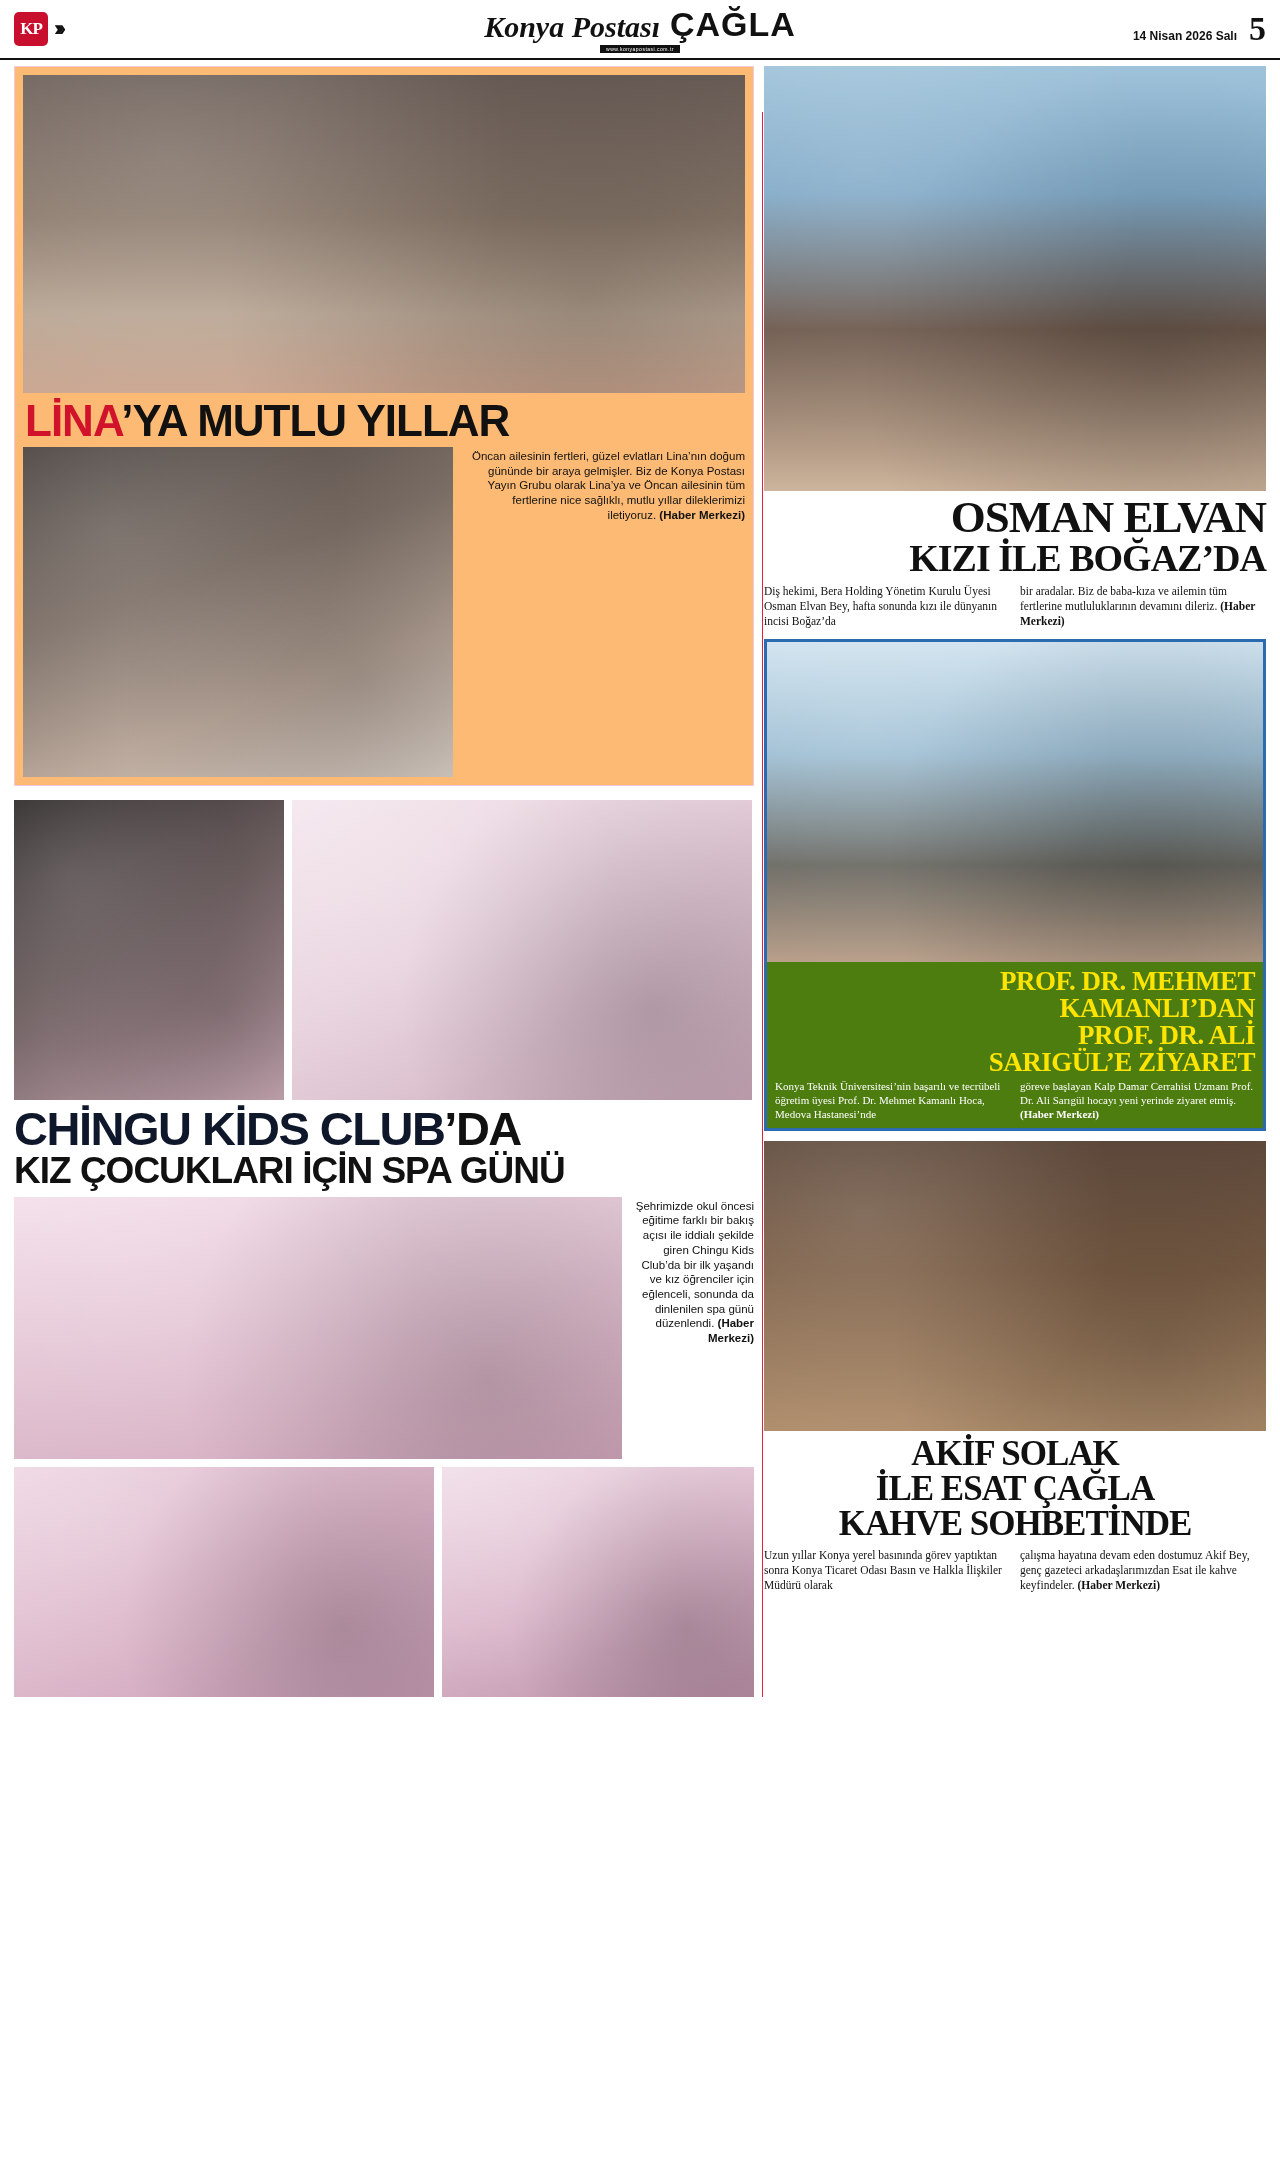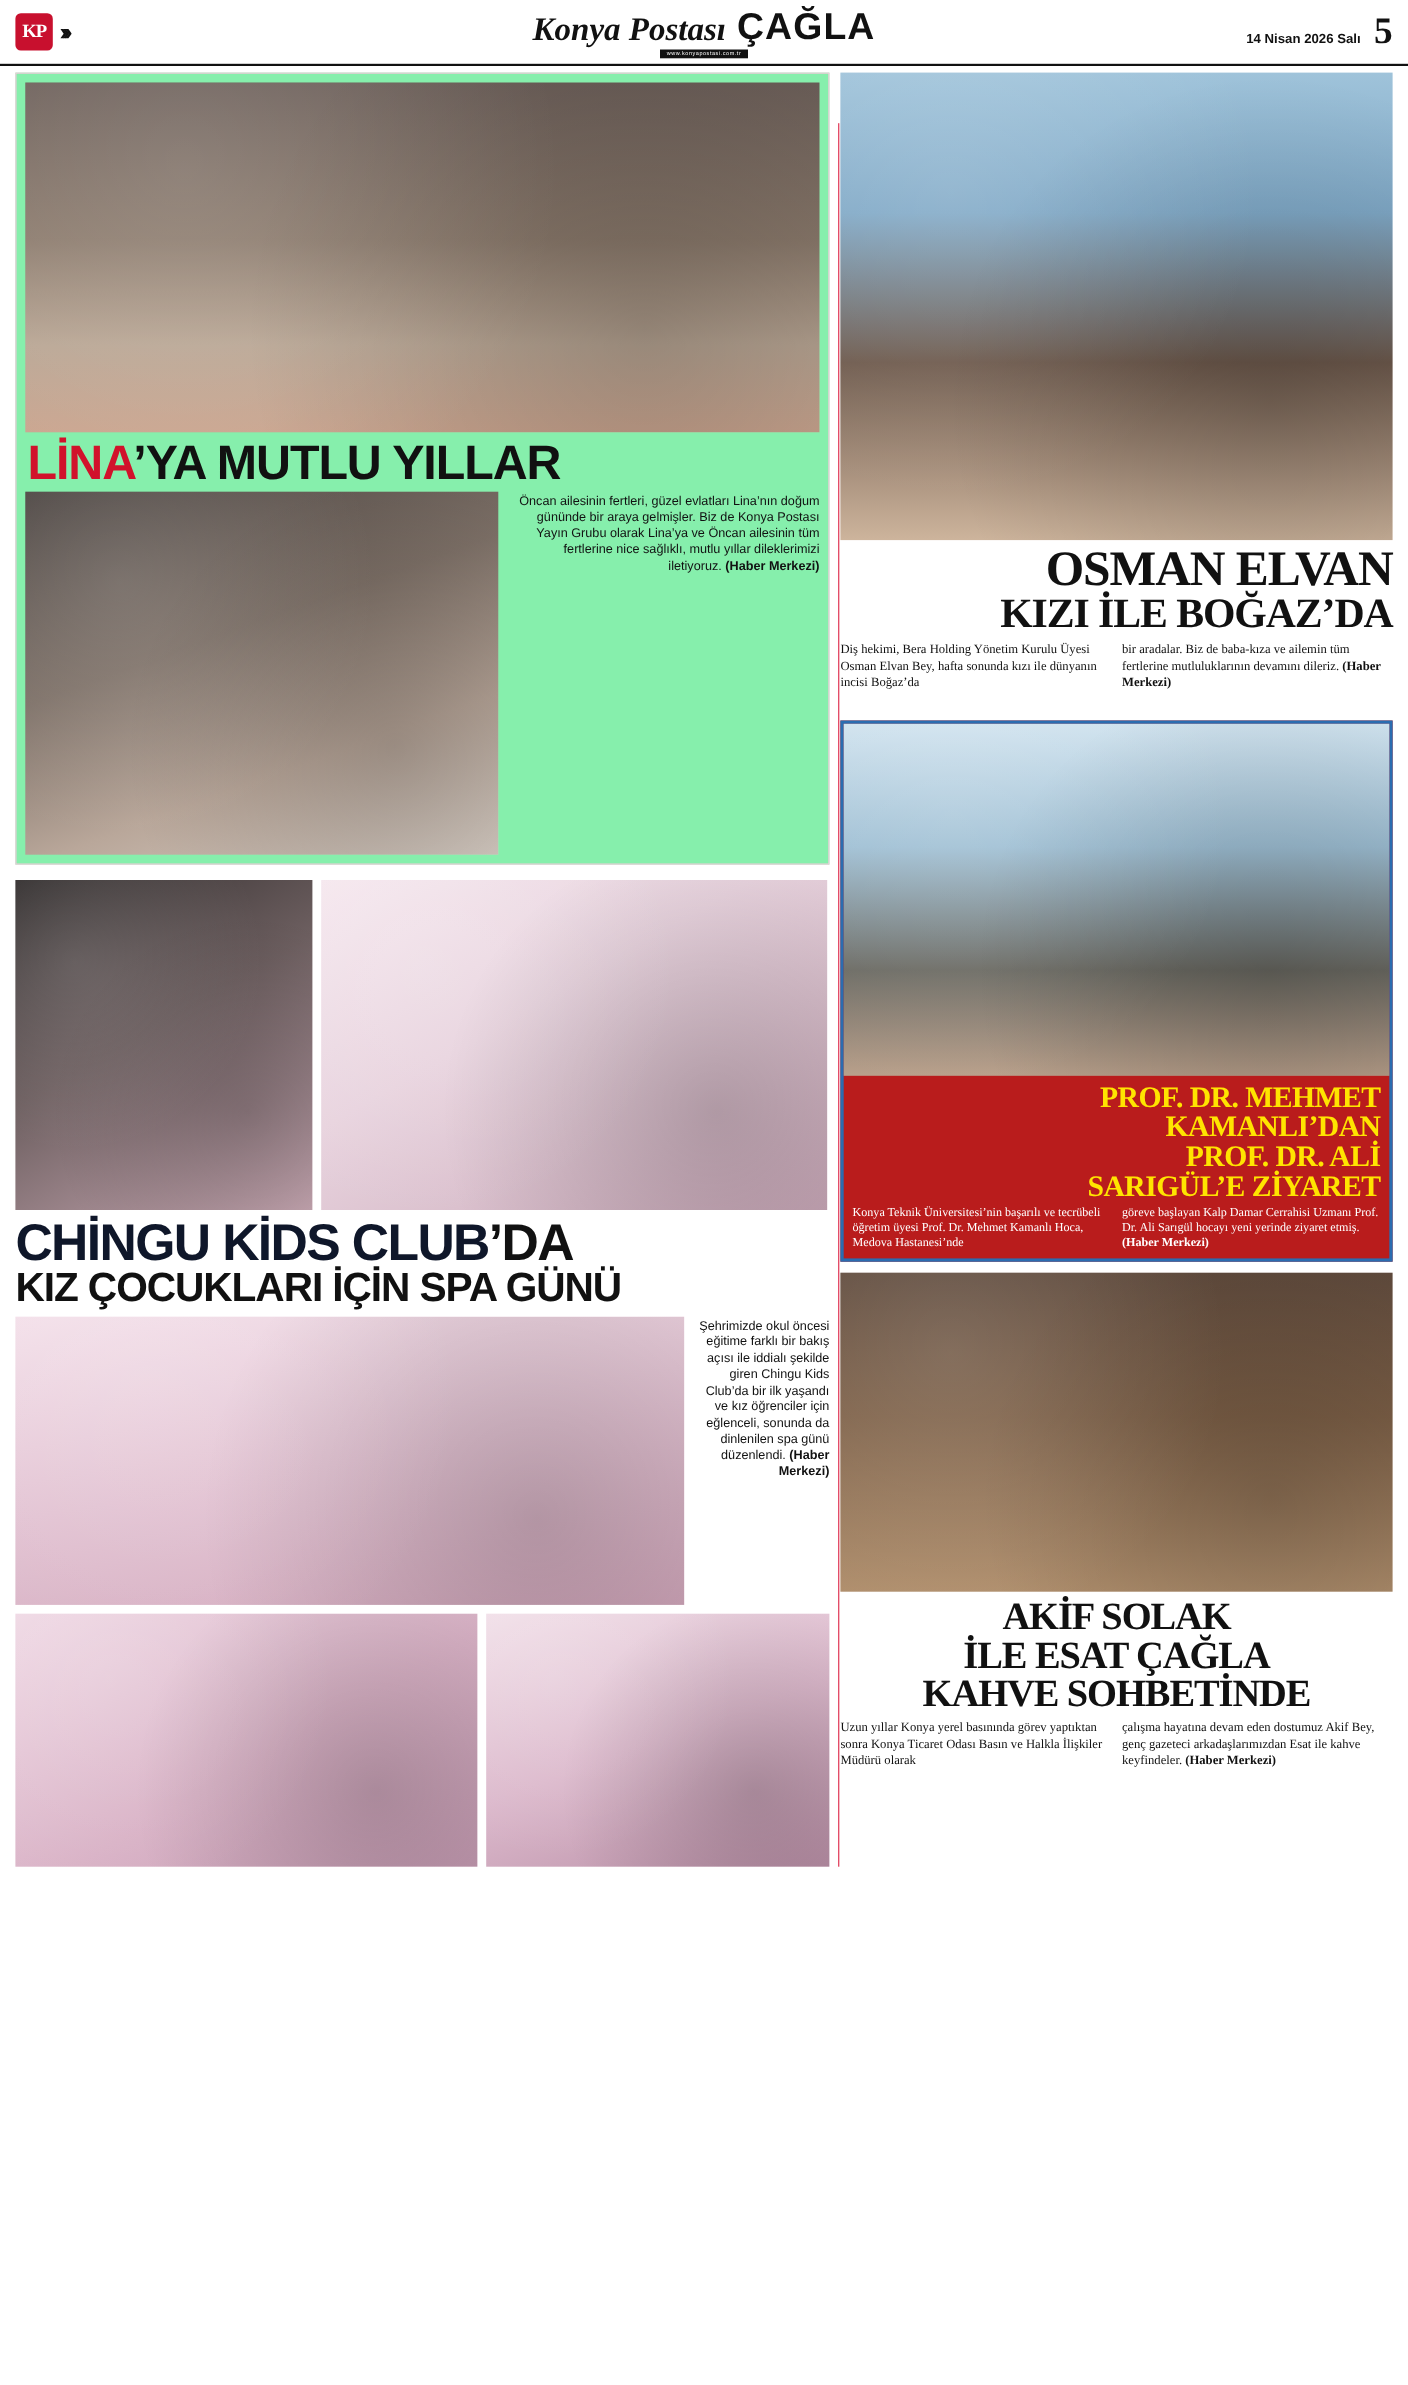--- a/index.html
+++ b/index.html
@@ -77,21 +77,21 @@
     content:""; position:absolute; inset:0;
     background:
       radial-gradient(circle at 20% 25%, rgba(255,255,255,.14), transparent 55%),
       radial-gradient(circle at 78% 70%, rgba(0,0,0,.18), transparent 60%);
     pointer-events:none;
   }
 
   
   .lina-block {
     border:1px solid #f4c9dd;
-    background:#86efac;
+    background:#fdba74;
     padding:8px;
   }
   .lina-top {
     height:318px; width:100%;
     background:linear-gradient(180deg,#6c5f59 0%,#8b7a6c 45%,#b9a694 75%,#caa58f 100%);
   }
   .lina-title {
     font-size:44px; font-weight:bold; letter-spacing:-1px;
     margin:6px 0 4px 2px; line-height:1;
   }
@@ -126,21 +126,21 @@
 
   
   .osman-photo { width:100%;height:425px;background:linear-gradient(180deg,#9fc3da 0%,#7fa8c6 30%,#6e5a4d 62%,#cdb49c 100%); }
   .osman-title { text-align:right; line-height:.98; margin-top:4px; }
   .osman-l1 { font-size:45px;font-weight:bold;color:#111;letter-spacing:-1px; }
   .osman-l2 { font-size:38px;font-weight:bold;color:#111;letter-spacing:-1px;margin-top:1px; }
   .twocol-text { display:flex;gap:10px;margin-top:7px;font-size:11.5px;line-height:1.3; }
   .twocol-text > div { flex:1; }
 
   .kamanli-box {
-    margin-top:26px; border:3px solid #2b6cb0; background:#b91c1c;
+    margin-top:10px; border:3px solid #2b6cb0; background:#4d7c0f;
     padding:0;
   }
   .kamanli-photo { width:100%;height:320px;background:linear-gradient(180deg,#cfe2ee 0%,#9dbed3 35%,#6b6a63 70%,#b9a08b 100%); }
   .kamanli-title { padding:6px 8px 4px 8px;text-align:right;line-height:1.0; }
   .kamanli-title div { font-size:27px;font-weight:bold;color:#ffe400;letter-spacing:-.5px; }
   .kamanli-text { display:flex;gap:10px;padding:0 8px 7px 8px;color:#fff;font-size:11px;line-height:1.25; }
   .kamanli-text > div { flex:1; }
 
   .akif-photo { width:100%;height:290px;background:linear-gradient(180deg,#5f4a3c 0%,#7d6047 45%,#b08f6d 100%);margin-top:10px; }
   .akif-title { text-align:center;line-height:1.0;margin-top:5px; }

